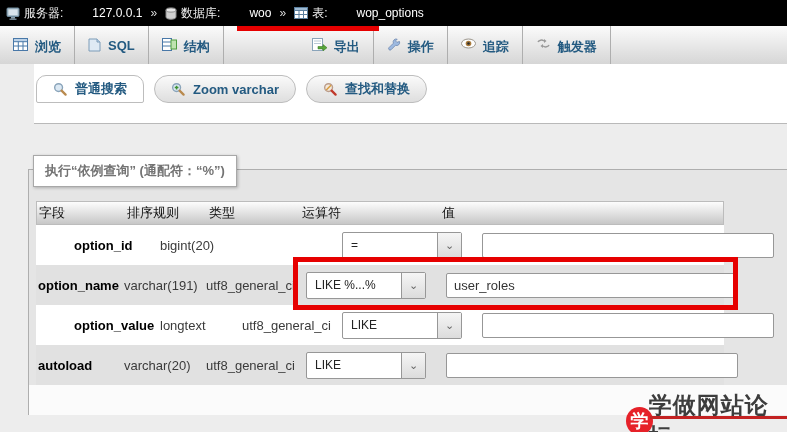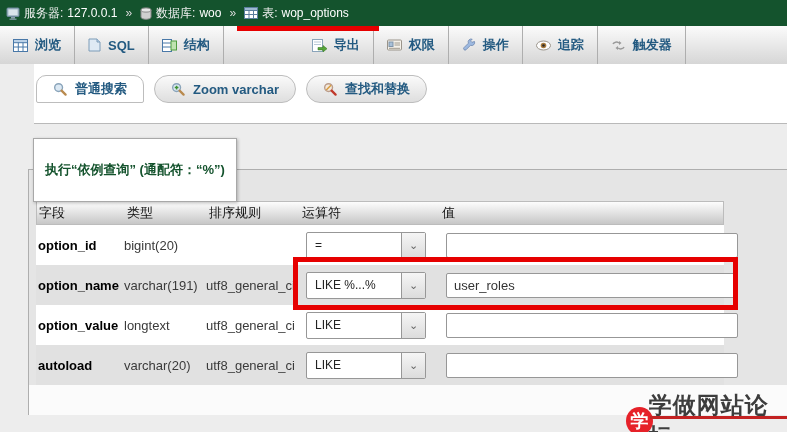--- a/index.html
+++ b/index.html
@@ -1,61 +1,61 @@
 <!DOCTYPE html>
 <html><head>
 <meta charset="utf-8">
 <style>
   * { margin:0; padding:0; box-sizing:border-box; }
   html,body { width:787px; height:432px; }
   body { font-family:"Liberation Sans","DejaVu Sans",sans-serif; }
   #stage { position:relative; width:787px; height:432px; overflow:hidden; background:#ededed; }
 
   
-  .crumb-bar { position:absolute; left:0; top:0; width:787px; height:26px; background:#14532d;
+  .crumb-bar { position:absolute; left:0; top:0; width:787px; height:26px; background:#000000;
     display:flex; align-items:center; gap:6px; padding-left:6px; color:#f2f2f2; font-size:12px; }
   .crumb-bar .seg { display:flex; align-items:center; gap:4px; }
   .crumb-bar .sep { color:#d8d8d8; margin:0 2px; }
-  .crumb-bar a { color:#fff; text-decoration:none; }
+  .crumb-bar a { color:#fff; text-decoration:none;margin-left:25px; }
 
   
   .red-underline-1 { position:absolute; left:237px; top:26px; width:142px; height:5px; background:#e60000; z-index:60; }
 
   
   .tab-bar { position:absolute; left:0; top:26px; width:840px; height:38px;
     background:linear-gradient(#fbfbfb,#d6d6d6); display:flex; }
-  .tab { display:flex; align-items:center; gap:7px; padding:4px 13px; border-right:1px solid #aeaeae;
+  .tab { display:flex; gap:7px; padding:12px 13px; border-right:1px solid #aeaeae;
     font-size:13px; font-weight:bold; color:#235a81; white-space:nowrap; cursor:pointer; }
   .tab.active { background:#ffffff;margin-top:44px; }
 
   
   .subtab-area { position:absolute; left:0; top:64px; width:787px; height:60px; background:#ffffff;
     border-bottom:1px solid #b9b9b9;margin-left:34px; }
   .subtabs { position:absolute; left:2px; top:11px; display:flex; gap:10px; }
   .subtab { height:28px; display:flex; align-items:center; gap:8px; padding:0 16px;
     border:1px solid #bdbdbd; border-radius:14px; background:linear-gradient(#fafafa,#dedede);
     font-size:13px; font-weight:bold; color:#235a81; cursor:pointer; }
   .subtab.active { background:#ffffff; border-radius:10px 10px 2px 2px; }
 
   
   .qbe-fieldset { position:absolute; left:28px; top:169px; width:772px; height:246px;
     background:#e5e5e5; border:1px solid #aeaeae; }
   .fieldset-bottom-strip { position:absolute; left:0; right:0; top:215px; height:30px; background:#fbfbfb; }
-  .qbe-legend { position:absolute; left:33px; top:138px; z-index:5; background:#ffffff;
-    border:1px solid #a8a8a8; box-shadow:1px 1px 3px rgba(0,0,0,.25); padding:22px 11px;
-    font-size:13px; font-weight:bold; color:#14532d; white-space:nowrap; }
+  .qbe-legend { position:absolute; left:33px; top:155px; z-index:5; background:#ffffff;
+    border:1px solid #a8a8a8; box-shadow:1px 1px 3px rgba(0,0,0,.25); padding:6px 11px;
+    font-size:13px; font-weight:bold; color:#737373; white-space:nowrap; }
 
   
   .qbe-table { position:absolute; left:7px; top:31px; width:688px; }
   .qbe-grid { display:grid; grid-template-columns:88px 82px 93px 140px 285px; align-items:center; }
   .qbe-head { height:24px; background:linear-gradient(#fdfdfd,#c7c7c7); border:1px solid #bcbcbc;
     font-size:13px; font-weight:normal; color:#111; }
   .qbe-head span { padding-left:2px; }
   .qbe-row { height:40px; font-size:13px; color:#3a3a3a; }
-  .qbe-row.odd  { background:#ffffff; }
+  .qbe-row.odd  { background:#ffffff;padding-left:36px; }
   .qbe-row.even { background:#e1e1e1; }
   .cell-field { font-weight:bold; color:#000; padding-left:2px; }
 
   .op-select { margin-left:7px; width:120px; height:27px; background:#fff; border:1px solid #979797;
     border-radius:2px; display:flex; align-items:center; cursor:pointer; }
   .op-select .op-text { flex:1; padding-left:8px; font-size:12px; color:#222; }
   .op-select .op-arrow { width:24px; height:100%; border-left:1px solid #979797;
     background:linear-gradient(#f5f5f5,#dcdcdc); display:flex; align-items:center; justify-content:center;
     color:#666; font-size:11px; }
   .val-input { margin-left:7px; width:292px; height:25px; border:1px solid #979797; border-radius:2px;
@@ -166,32 +166,20 @@
     <div class="tab">
       <span class="icon">
           <svg width="15" height="13" viewBox="0 0 15 13">
             <rect x="0.5" y="0.5" width="10" height="12" fill="#fff" stroke="#8aa4ba"></rect>
             <line x1="2" y1="3" x2="9" y2="3" stroke="#b9c9d6"></line>
             <line x1="2" y1="5.5" x2="9" y2="5.5" stroke="#b9c9d6"></line>
             <path d="M6 8.5h5v-2l4 3.2-4 3.2v-2H6z" fill="#57a639" stroke="#3c7d26" stroke-width="0.6"></path>
           </svg>
         </span>
       <span>导出</span>
-    </div>
-    <div class="tab">
-      <span class="icon">
-          <svg width="15" height="12" viewBox="0 0 15 12">
-            <rect x="0.5" y="1" width="14" height="10" rx="1" fill="#f4f1ea" stroke="#9a948a"></rect>
-            <rect x="2" y="3" width="4" height="4.5" fill="#a8c0d8" stroke="#7e93a8"></rect>
-            <line x1="7.5" y1="4" x2="13" y2="4" stroke="#a09a8e"></line>
-            <line x1="7.5" y1="6" x2="13" y2="6" stroke="#a09a8e"></line>
-            <line x1="2" y1="9.3" x2="13" y2="9.3" stroke="#a09a8e"></line>
-          </svg>
-        </span>
-      <span>权限</span>
     </div>
     <div class="tab">
       <span class="icon">
           <svg width="14" height="14" viewBox="0 0 14 14">
             <path d="M12.5 3.5a3 3 0 0 1-4 3.8L4 11.8a1.5 1.5 0 0 1-2.1-2.1L6.4 5.2a3 3 0 0 1 3.8-4l-1.7 1.7 1.4 1.4z" fill="#9db9e0" stroke="#6d87ae" stroke-width="0.8"></path>
           </svg>
         </span>
       <span>操作</span>
     </div>
     <div class="tab">
@@ -252,22 +240,22 @@
   </div>
 
   <div class="qbe-legend">执行“依例查询” (通配符：“%”)</div>
 
   <div class="qbe-fieldset">
     <div class="fieldset-bottom-strip"></div>
 
     <div class="qbe-table">
       <div class="qbe-grid qbe-head">
         <span>字段</span>
+        <span>排序规则</span>
         <span>类型</span>
-        <span>排序规则</span>
         <span>运算符</span>
         <span>值</span>
       </div>
 
       <div class="qbe-grid qbe-row odd">
         <span class="cell-field">option_id</span>
         <span>bigint(20)</span>
         <span></span>
         <div class="op-select">
           <span class="op-text">=</span>

